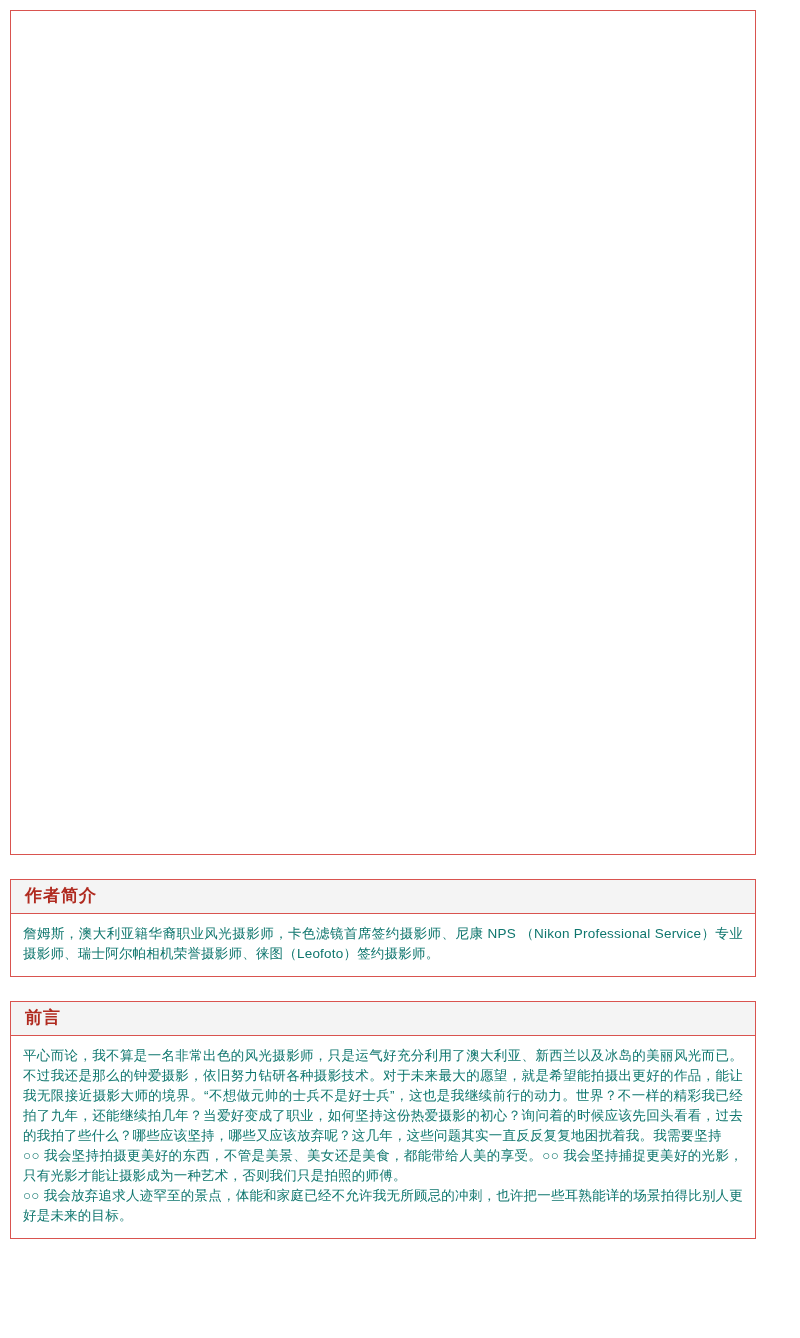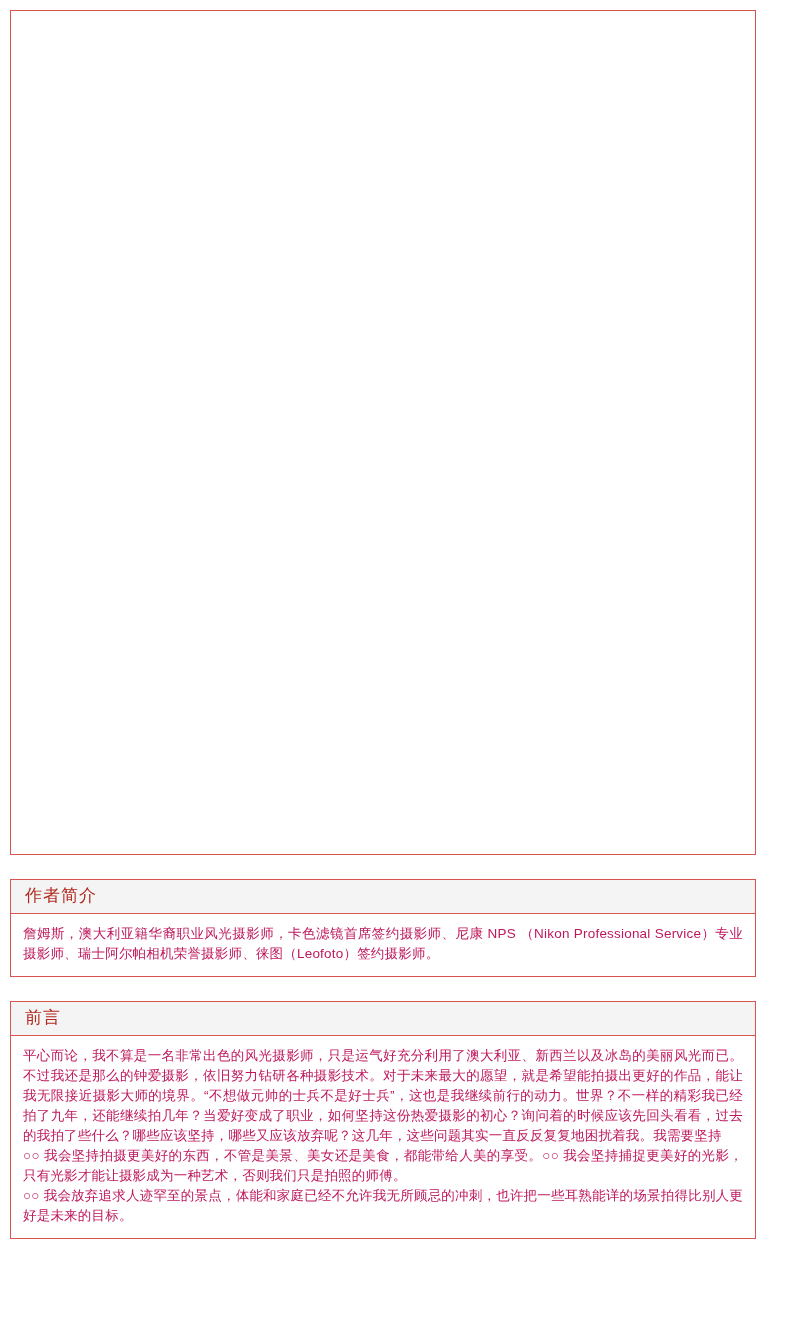--- a/index.html
+++ b/index.html
@@ -42,32 +42,32 @@
   }
   .section-header {
     background: #f4f4f4;
     border-bottom: 1px solid #d9534f;
     padding: 6px 10px 7px 14px;
     box-sizing: border-box;
   }
   .section-header .title {
     color: #b02a1f;
     font-size: 17px;
-    font-weight: normal;
+    font-weight: bold;
     letter-spacing: 1px;
     line-height: 20px;
   }
   .section-body {
     padding: 10px 12px 12px 12px;
     box-sizing: border-box;
   }
   .para {
     font-size: 13.5px;
     line-height: 20px;
-    color: #be185d;
+    color: #0f766e;
     text-align: justify;
     margin: 0;
     letter-spacing: 0.2px;
   }
   .para + .para {
     margin-top: 0px;
   }
   .section-body.intro .para {
     margin-bottom: 0;
   }

